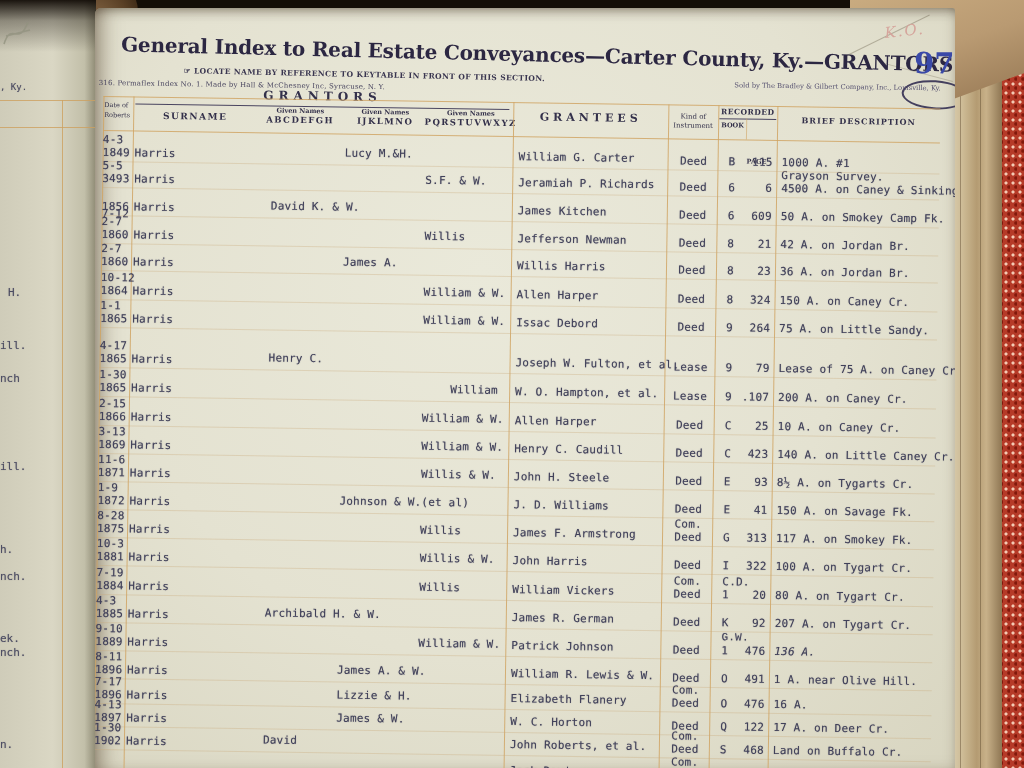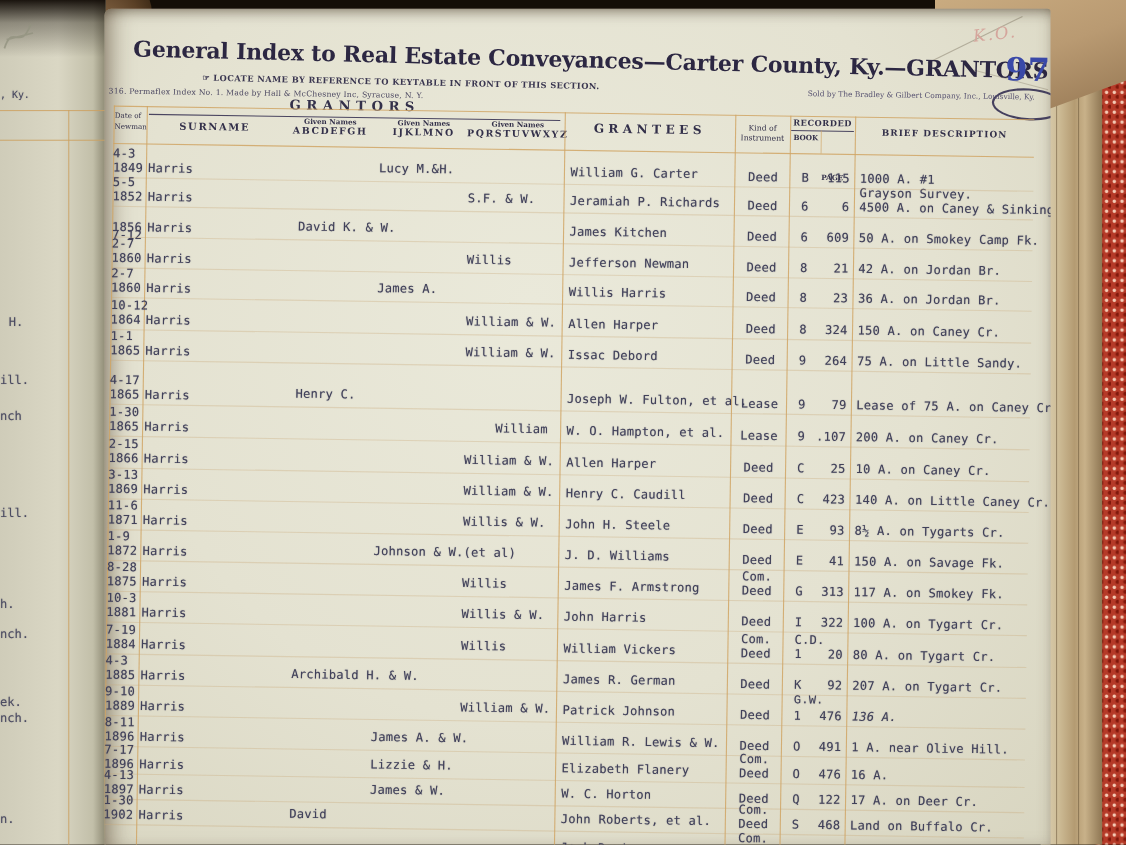--- a/index.html
+++ b/index.html
@@ -156,21 +156,21 @@
     <div class="title">General Index to Real Estate Conveyances—Carter County, Ky.—GRANTORS</div>
     <div class="pagenum">97</div>
     <div class="stamp-oval"></div>
     <div class="locate-note">☞ LOCATE NAME BY REFERENCE TO KEYTABLE IN FRONT OF THIS SECTION.</div>
     <div class="maker-note">316.  Permaflex Index No. 1.  Made by Hall &amp; McChesney Inc, Syracuse, N. Y.</div>
     <div class="soldby">Sold by The Bradley &amp; Gilbert Company, Inc., Louisville, Ky.</div>
 
     <div class="hdr grantors-l">GRANTORS</div>
     <div class="hdr dateof">
       <div>Date of</div>
-      <div>Newman</div>
+      <div>Roberts</div>
     </div>
     <div class="hdr surname-l">SURNAME</div>
 
     <div class="hdr gn" style="left:145px;top:96px;width:120px">Given Names</div>
     <div class="hdr gl" style="left:145px;top:104px;width:120px">ABCDEFGH</div>
     <div class="hdr gn" style="left:235px;top:96px;width:110px">Given Names</div>
     <div class="hdr gl" style="left:235px;top:104px;width:110px">IJKLMNO</div>
     <div class="hdr gn" style="left:318px;top:96px;width:115px">Given Names</div>
     <div class="hdr gl" style="left:318px;top:104px;width:115px">PQRSTUVWXYZ</div>
 
@@ -203,21 +203,21 @@
           <div class="t " style="left: 424px; top: 136px;">William G. Carter</div>
           <div class="t center" style="left: 575px; top: 138px; width: 48px;">Deed</div>
           <div class="t " style="left: 634px; top: 138px;">B</div>
           <div class="t right" style="left: 644px; top: 138px; width: 34px;">115</div>
           <div class="t " style="left: 687px; top: 138px;">1000 A. #1</div>
           <div class="t " style="left: 687px; top: 151px;">Grayson Survey.</div>
           <div class="rowline" style="left: 8px; top: 153px; width: 837px;"></div>
         </div>
         <div>
           <div class="t " style="left: 8px; top: 151px;">5-5</div>
-          <div class="t " style="left: 8px; top: 164px;">1852</div>
+          <div class="t " style="left: 8px; top: 164px;">3493</div>
           <div class="t " style="left: 40px; top: 164px;">Harris</div>
           <div class="t " style="left: 331px; top: 161px;">S.F. &amp; W.</div>
           <div class="t " style="left: 424px; top: 162px;">Jeramiah P. Richards</div>
           <div class="t center" style="left: 575px; top: 164px; width: 48px;">Deed</div>
           <div class="t " style="left: 634px; top: 164px;">6</div>
           <div class="t right" style="left: 644px; top: 164px; width: 34px;">6</div>
           <div class="t " style="left: 687px; top: 164px;">4500 A. on Caney &amp; Sinking Cr.</div>
           <div class="rowline" style="left: 8px; top: 179px; width: 837px;"></div>
         </div>
         <div>

